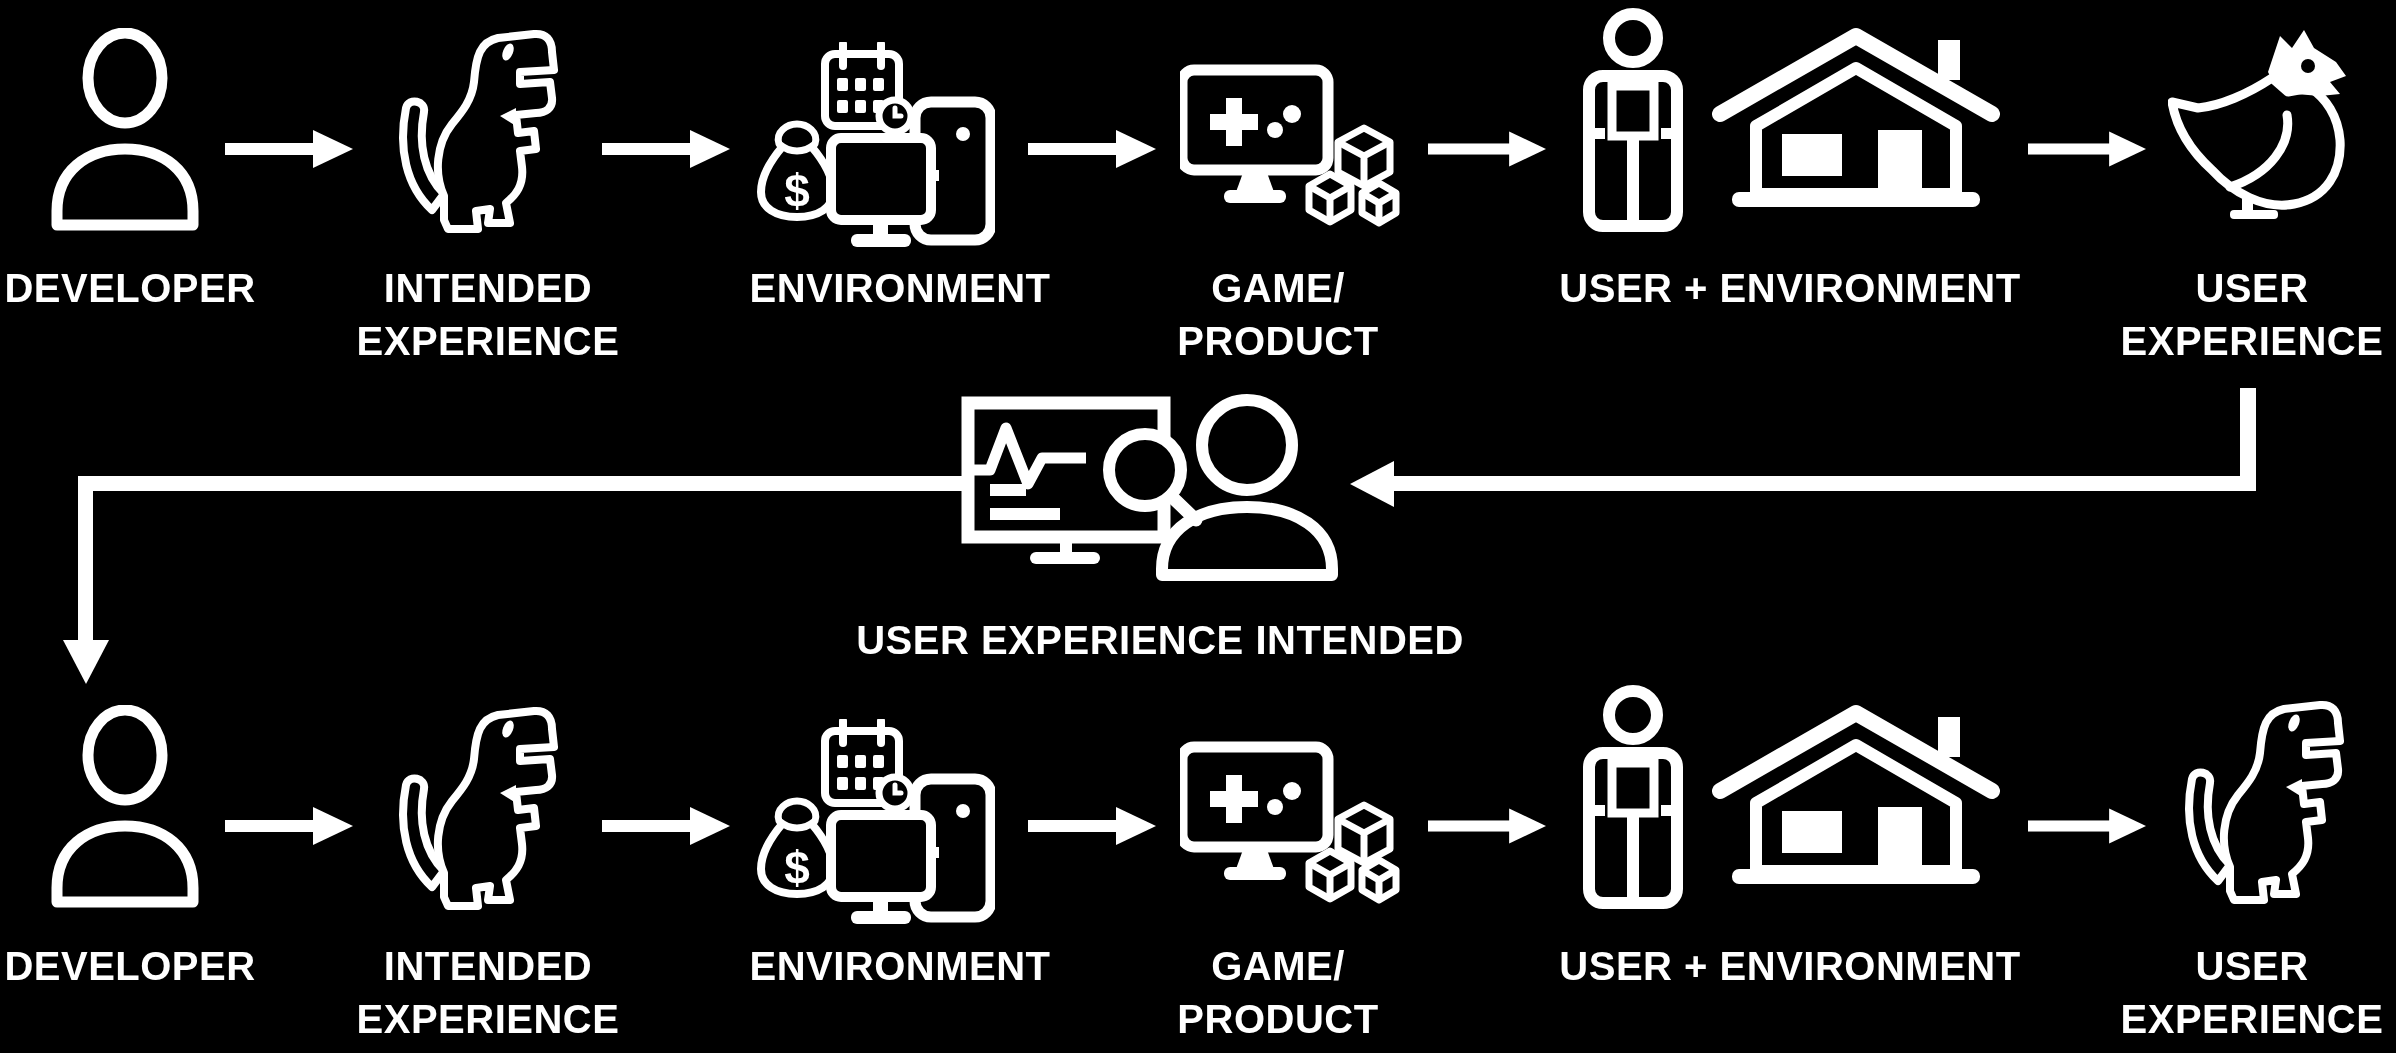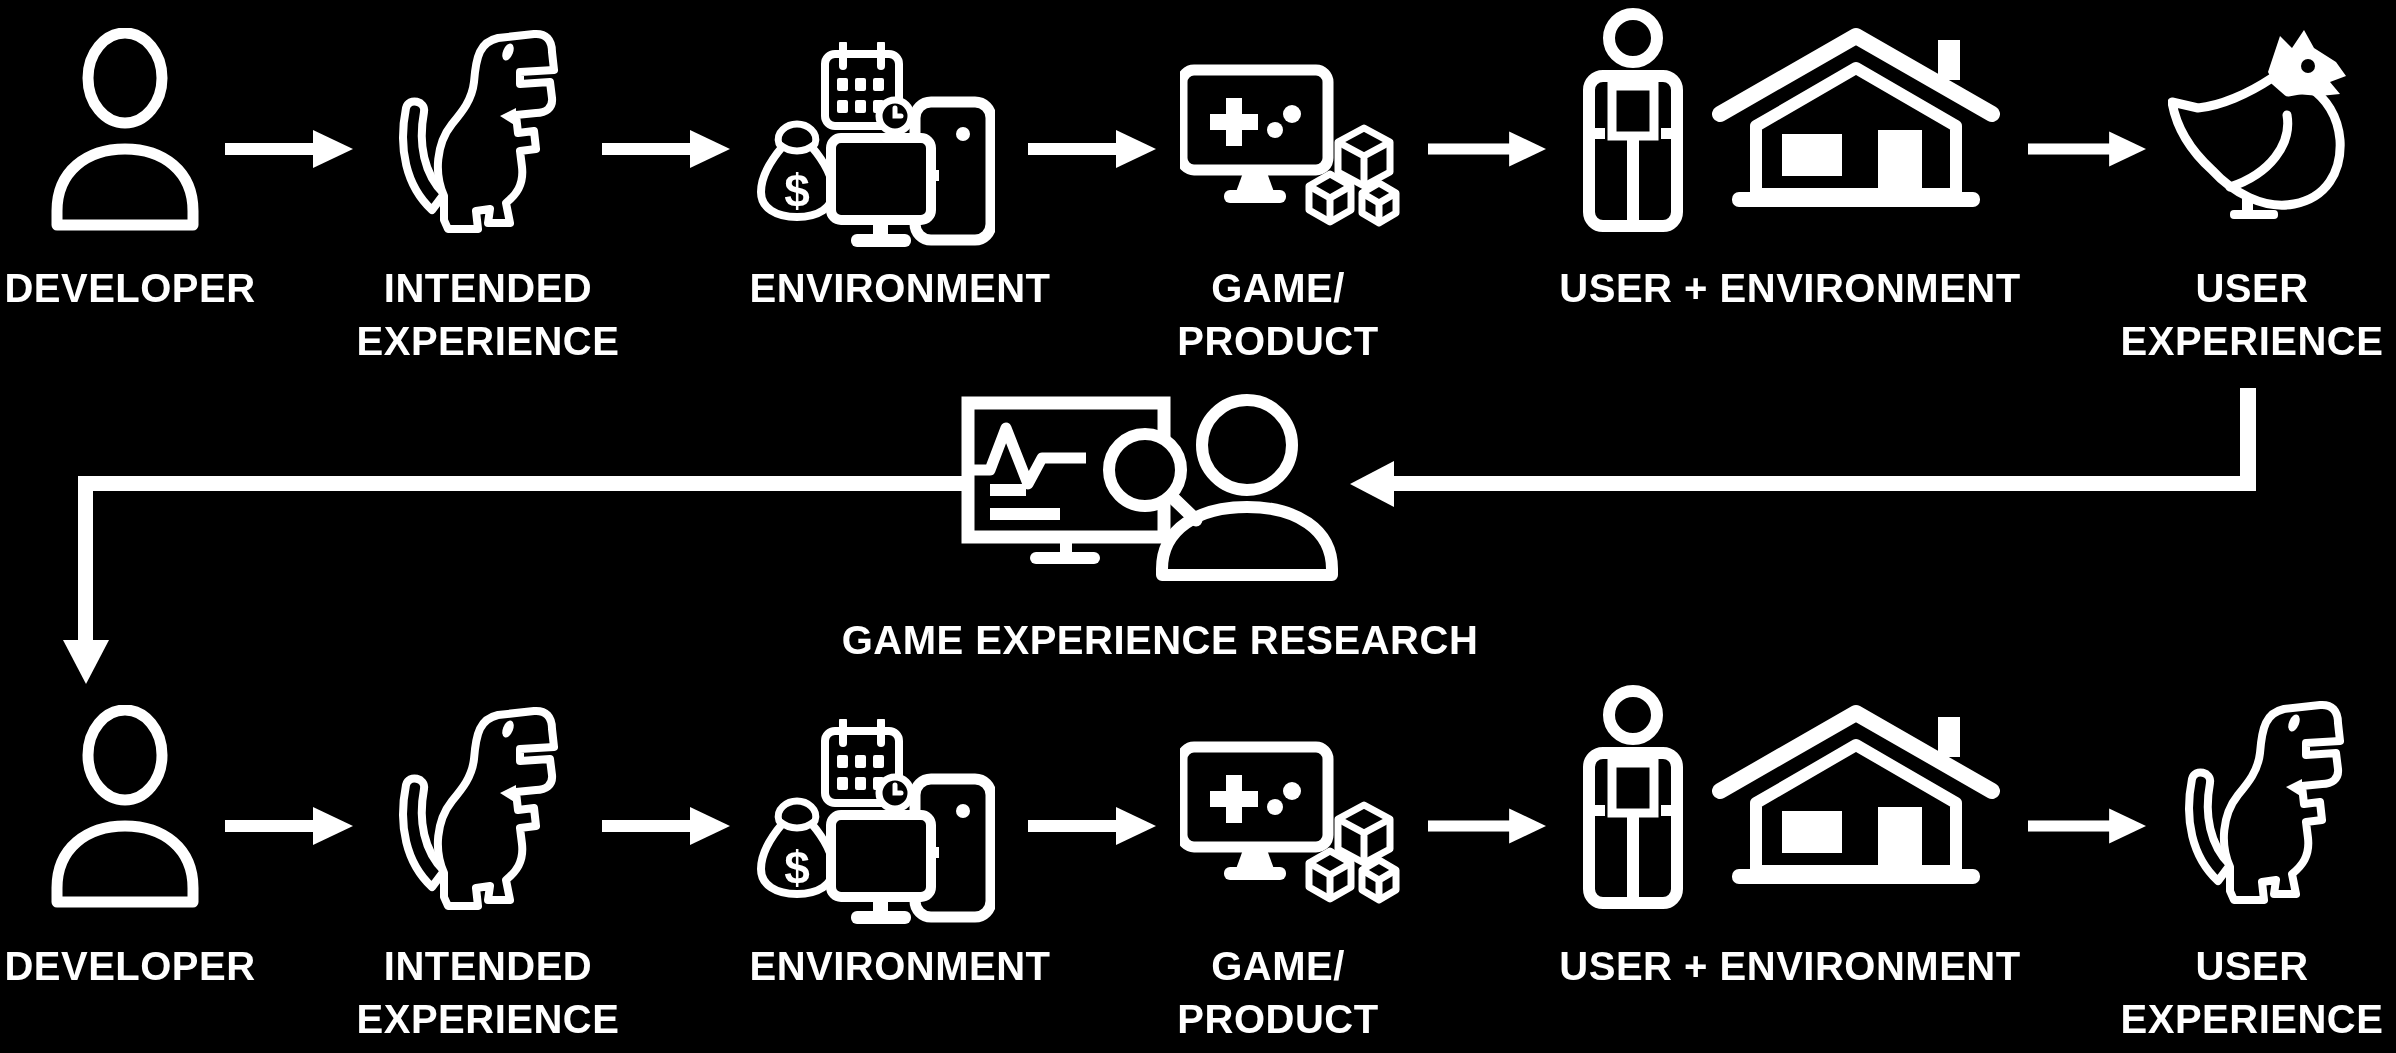--- a/index.html
+++ b/index.html
@@ -178,21 +178,21 @@
   <div class="lbl" style="left:2252px;top:321px">EXPERIENCE</div>
 
   <div class="fbline" style="left:2240px;top:388px;width:16px;height:102px"></div>
   <div class="fbline" style="left:1394px;top:476px;width:862px;height:15px"></div>
   <svg class="abs" style="left:1350px;top:461px" width="44" height="46">
     <polygon points="44,0 44,46 0,23" fill="#fff"></polygon>
   </svg>
   <svg class="abs" style="left:940px;top:388px" width="410" height="210">
       <use href="#sym-research"></use>
     </svg>
-  <div class="lbl" style="left:1160px;top:620px">GAME EXPERIENCE RESEARCH</div>
+  <div class="lbl" style="left:1160px;top:620px">USER EXPERIENCE INTENDED</div>
   <div class="fbline" style="left:78px;top:476px;width:890px;height:15px"></div>
   <div class="fbline" style="left:78px;top:476px;width:15px;height:164px"></div>
   <svg class="abs" style="left:63px;top:640px" width="46" height="44">
     <polygon points="0,0 46,0 23,44" fill="#fff"></polygon>
   </svg>
 
   <svg class="abs" style="left:40px;top:705px" width="170" height="205">
       <use href="#sym-dev"></use>
     </svg>
   <svg class="abs" style="left:225px;top:807px" width="128" height="38">

